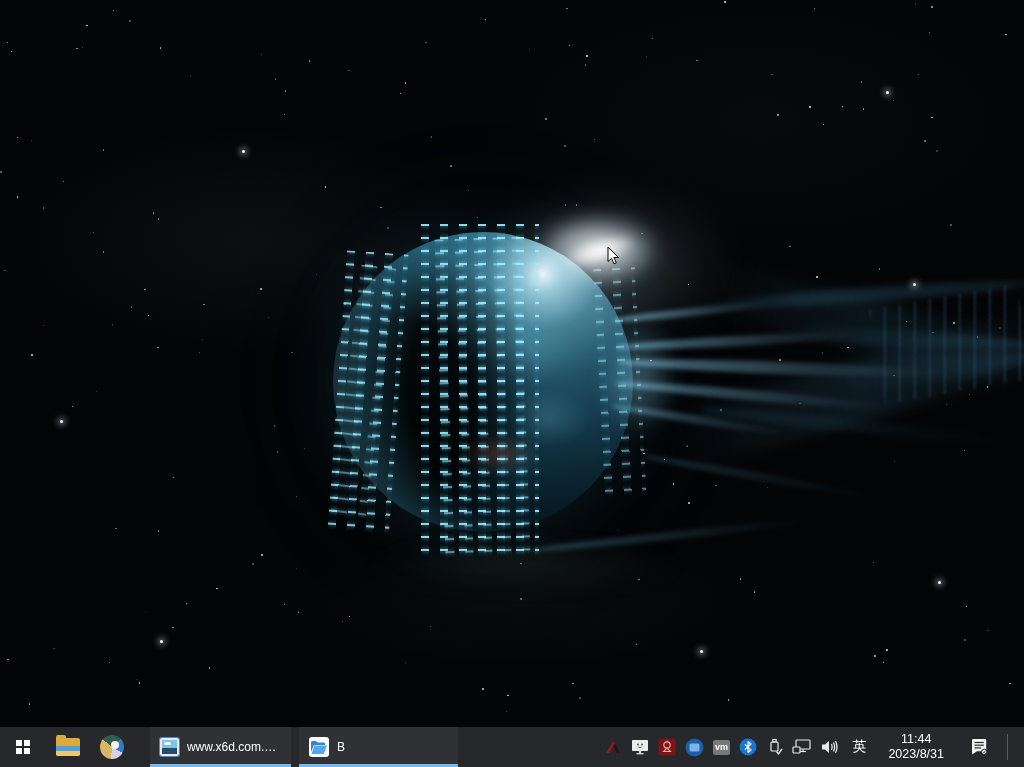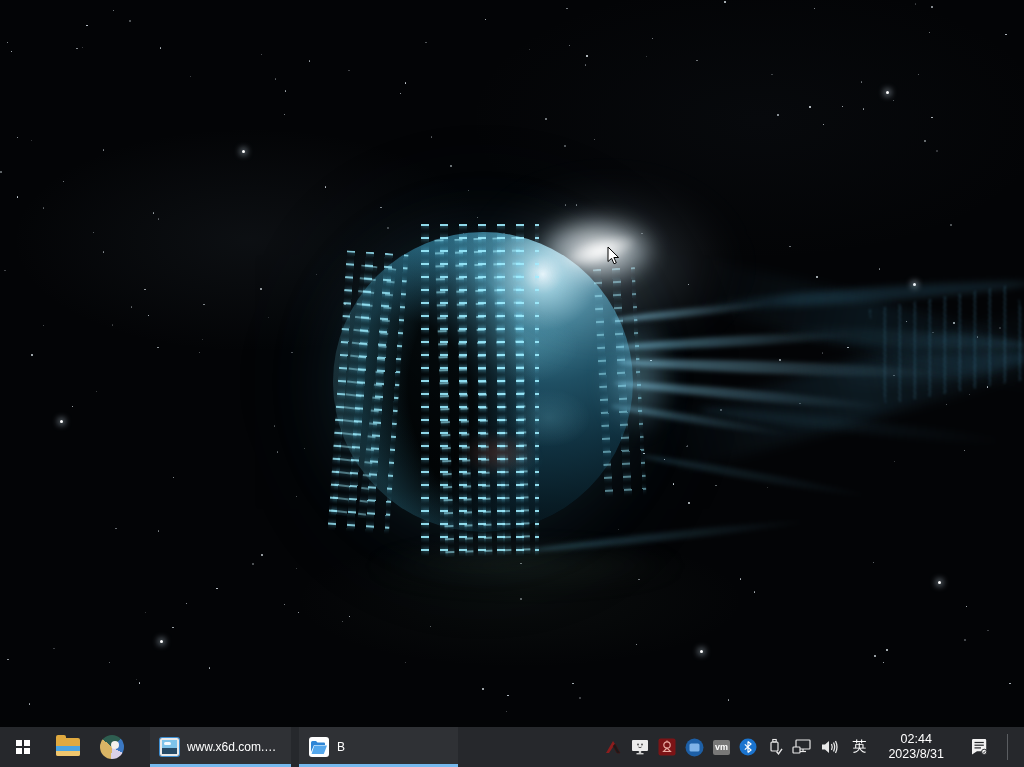--- a/index.html
+++ b/index.html
@@ -498,21 +498,21 @@
           <path d="M2 6.5 L5 6.5 L9 3 L9 15 L5 11.5 L2 11.5 Z" fill="#e8e8e8"></path>
           <path d="M11.5 6 Q13 9 11.5 12" stroke="#e8e8e8" stroke-width="1.3" fill="none"></path>
           <path d="M13.5 4.5 Q15.8 9 13.5 13.5" stroke="#e8e8e8" stroke-width="1.3" fill="none"></path>
           <path d="M15.5 3 Q18.5 9 15.5 15" stroke="#e8e8e8" stroke-width="1.3" fill="none"></path>
         </svg>
       </div>
 
       <div class="lang">英</div>
 
       <div id="clock">
-        <div>02:44</div>
+        <div>11:44</div>
         <div>2023/8/31</div>
       </div>
 
       <div id="action-center">
         <svg width="20" height="20" viewBox="0 0 20 20">
           <path d="M3 3.2 Q3 2 4.2 2 L16 2 Q17.2 2 17.2 3.2 L17.2 13 Q17.2 14.2 16 14.2 L8 14.2 L3 17.5 Z" fill="#f2f2f2"></path>
           <line x1="5.5" y1="5.5" x2="14.8" y2="5.5" stroke="#26282c" stroke-width="1.2"></line>
           <line x1="5.5" y1="8.2" x2="14.8" y2="8.2" stroke="#26282c" stroke-width="1.2"></line>
           <line x1="5.5" y1="10.9" x2="12" y2="10.9" stroke="#26282c" stroke-width="1.2"></line>
           <circle cx="15.2" cy="14.8" r="2.6" fill="#f2f2f2" stroke="#26282c" stroke-width="1"></circle>

